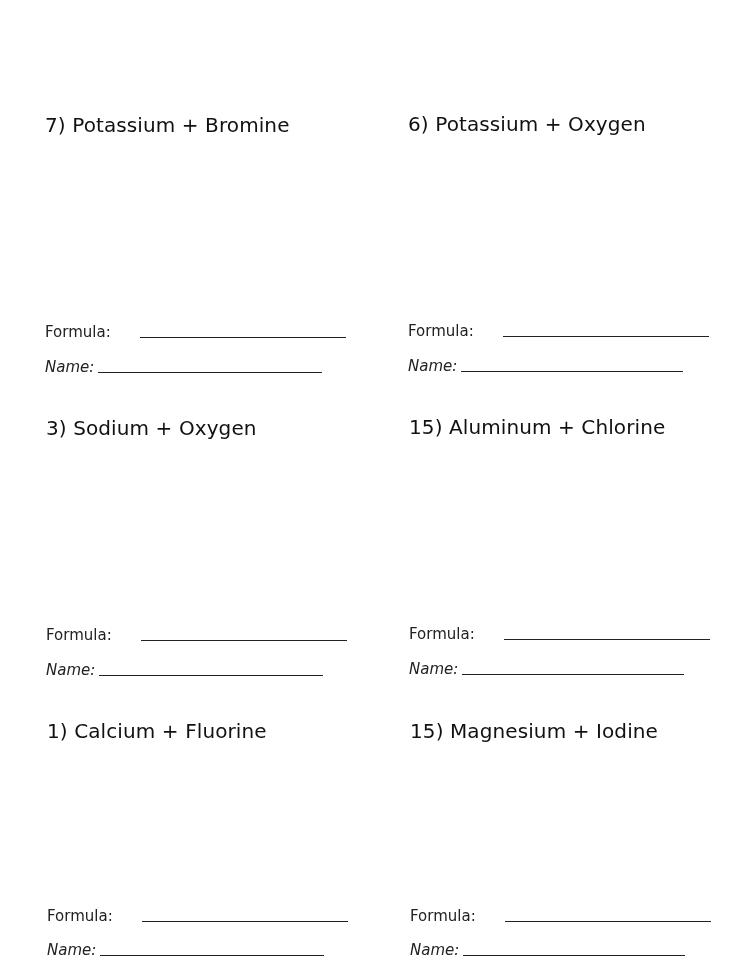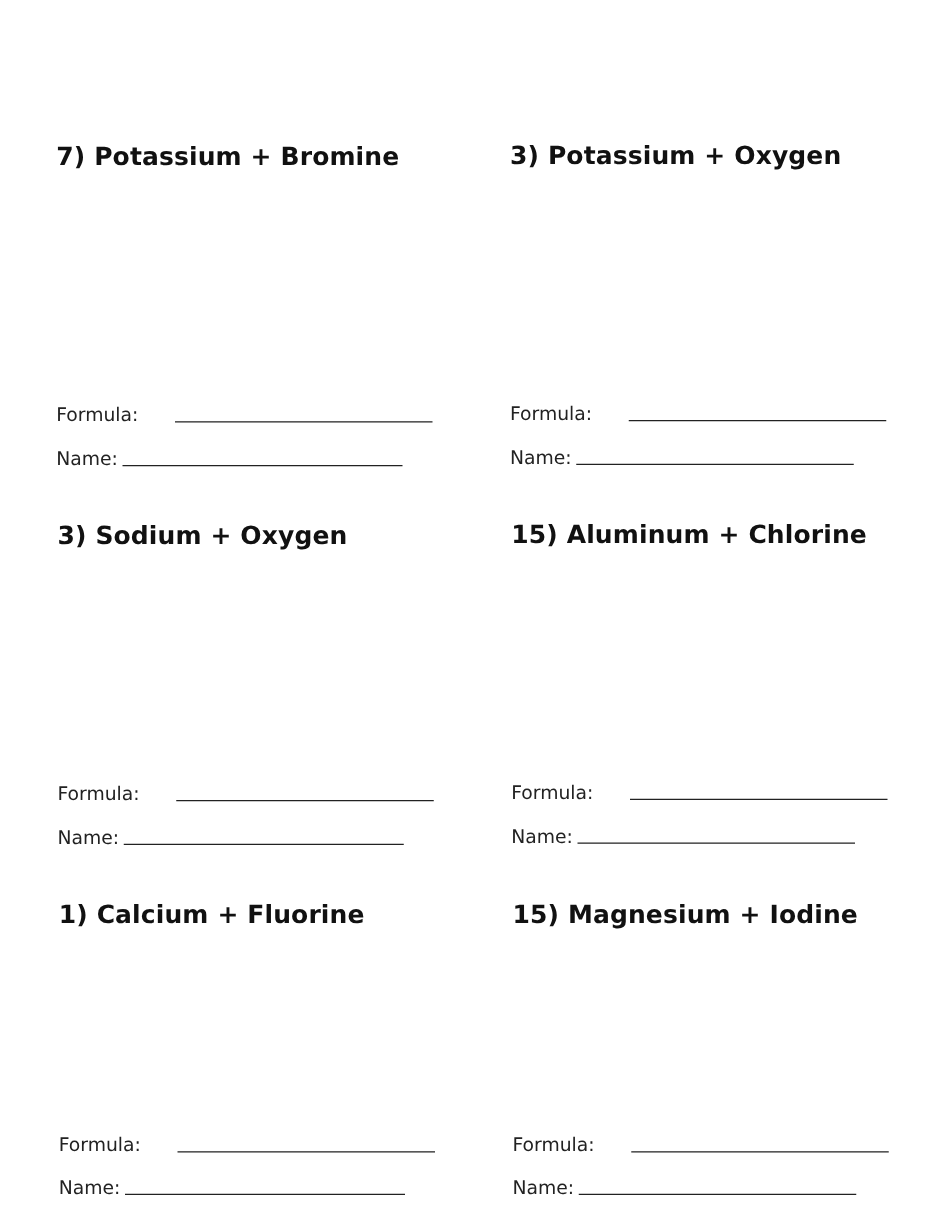--- a/index.html
+++ b/index.html
@@ -1,40 +1,40 @@
 <!DOCTYPE html>
 <html><head>
 <meta charset="utf-8">
 <style>
   html, body { margin: 0; padding: 0; background: #ffffff; }
   body { width: 745px; height: 970px; position: relative; overflow: hidden; font-family: "DejaVu Sans", "Liberation Sans", sans-serif; color: #111; }
   .problem { position: absolute; width: 300px; }
-  .title { position: absolute; left: 0; top: 0; font-size: 20px; font-weight: bold; letter-spacing: 0.1px; white-space: nowrap; color: #111; }
+  .title { position: absolute; left: 0; top: 0; font-size: 20px; font-weight: normal; letter-spacing: 0.1px; white-space: nowrap; color: #111; }
   .field { position: absolute; left: 0; display: flex; align-items: flex-end; font-size: 15px; white-space: nowrap; color: #222; }
   .field .blank { display: inline-block; border-bottom: 1.5px solid #222; height: 1px; margin-left: 4px; margin-bottom: 3px; }
   .f1 { top: 210px; gap: 25px; }
-  .f2 { top: 245px; }
+  .f2 { top: 245px; font-style: italic; }
 </style>
 </head>
 <body>
 
 <div class="problem" style="left:45px; top:113px;">
   <div class="title">7) Potassium + Bromine</div>
   <div class="field f1">
     <span>Formula:</span>
     <span class="blank" style="width:206px;"></span>
   </div>
   <div class="field f2">
     <span>Name:</span>
     <span class="blank" style="width:224px;"></span>
   </div>
 </div>
 
 <div class="problem" style="left:408px; top:112px;">
-  <div class="title">3) Potassium + Oxygen</div>
+  <div class="title">6) Potassium + Oxygen</div>
   <div class="field f1">
     <span>Formula:</span>
     <span class="blank" style="width:206px;"></span>
   </div>
   <div class="field f2">
     <span>Name:</span>
     <span class="blank" style="width:222px;"></span>
   </div>
 </div>
 

